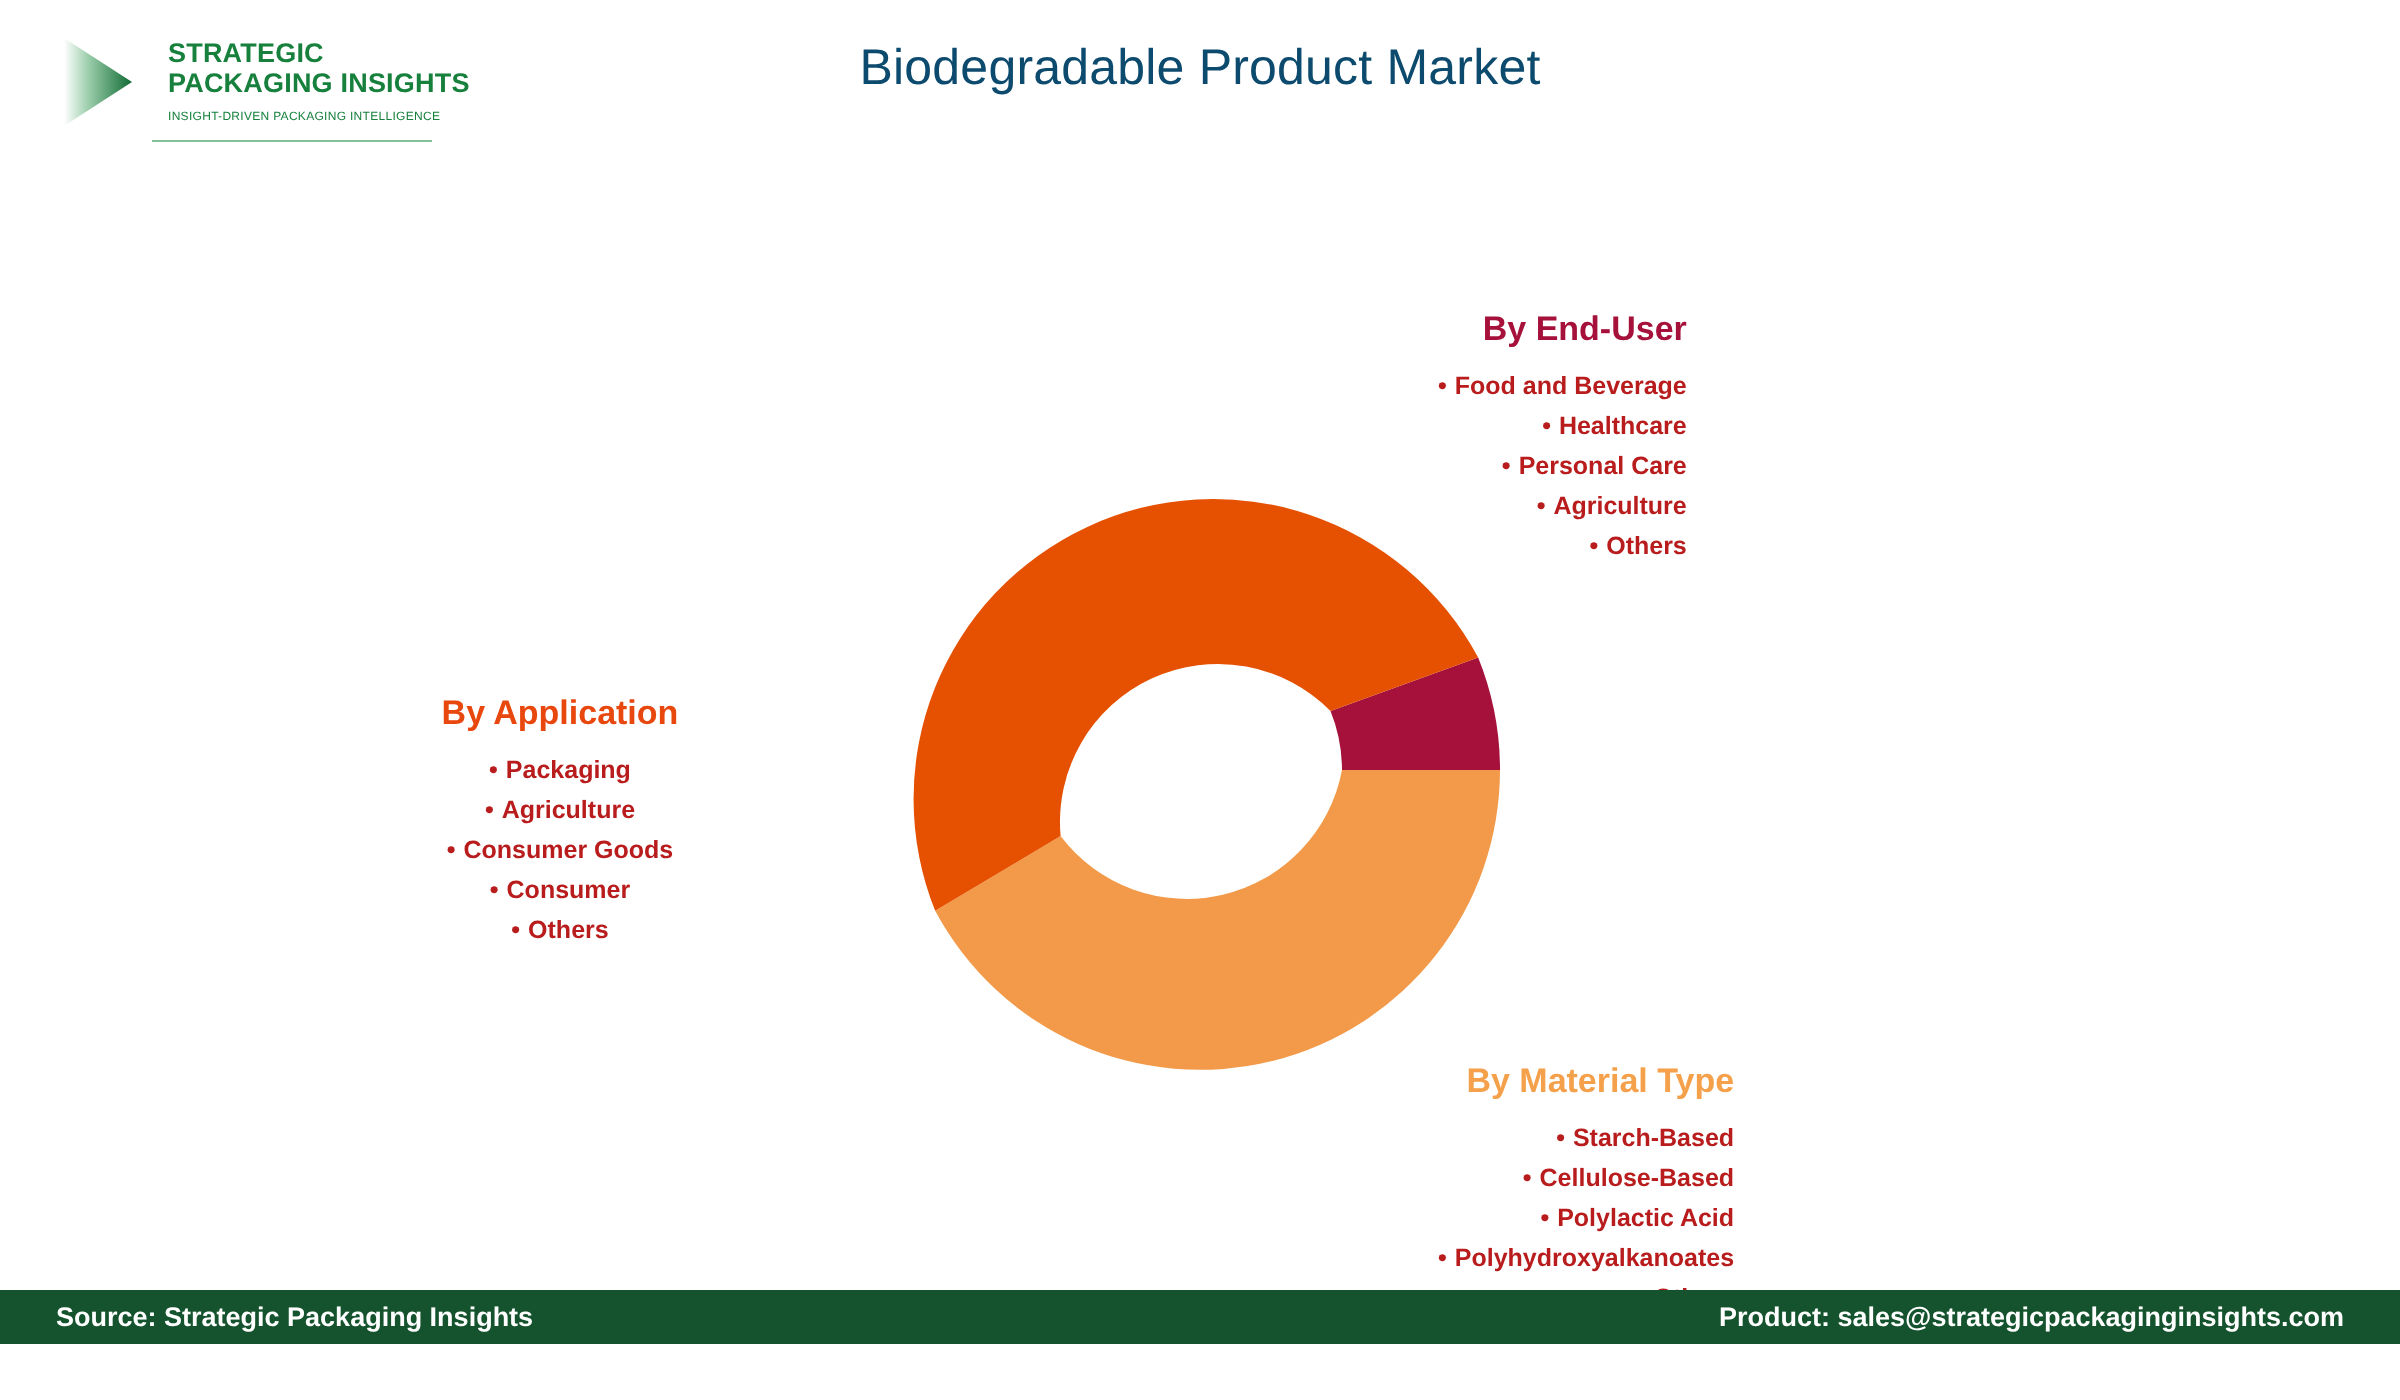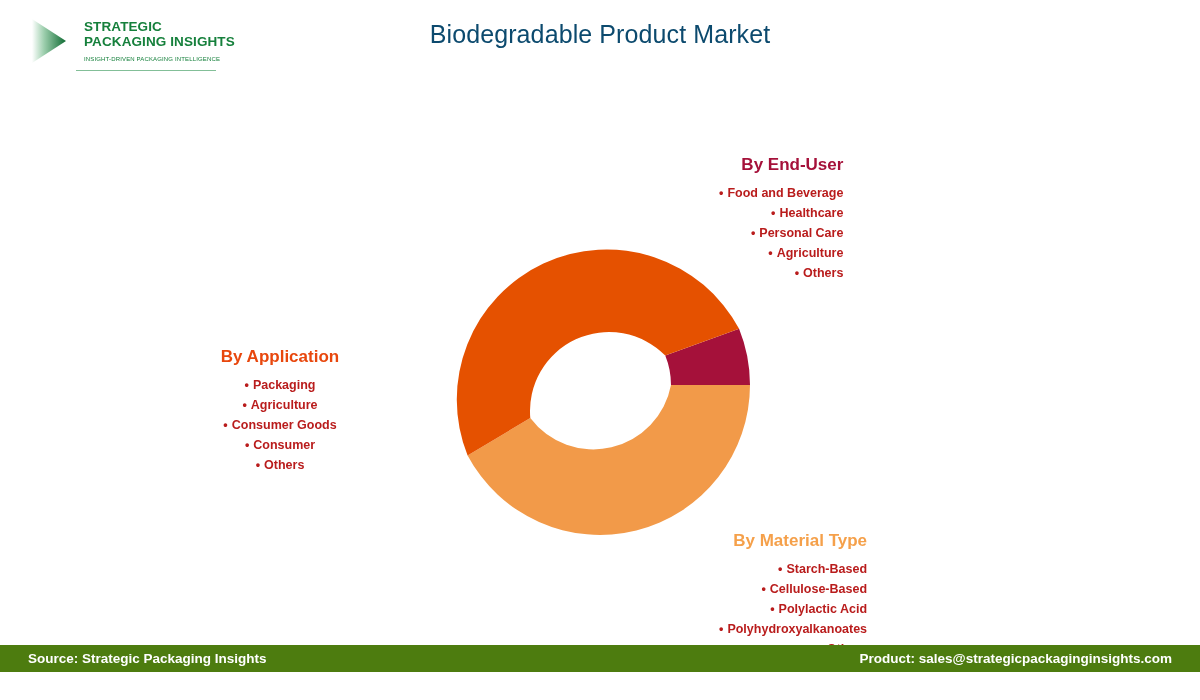--- a/index.html
+++ b/index.html
@@ -144,21 +144,21 @@
   }
   .seg-material .seg-title { color: #F5A04A; }
 
   
   .footer {
     position: absolute;
     left: 0;
     bottom: 0;
     width: 1200px;
     height: 27px;
-    background: #4d7c0f;
+    background: #14532d;
     display: flex;
     align-items: center;
     justify-content: space-between;
     box-sizing: border-box;
     padding: 0 28px;
   }
   .footer span {
     font-family: "Liberation Sans", sans-serif;
     font-size: 13.5px;
     font-weight: bold;

